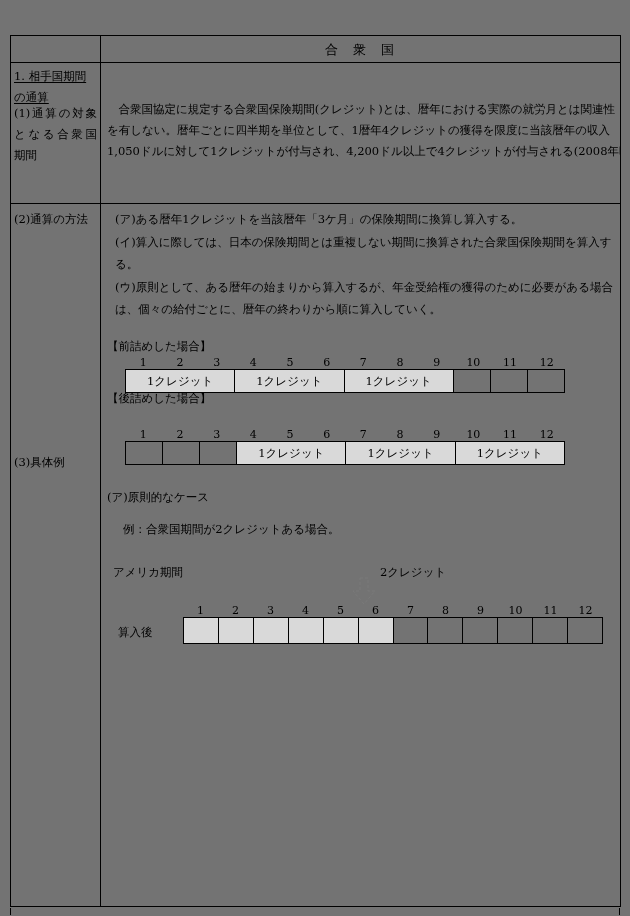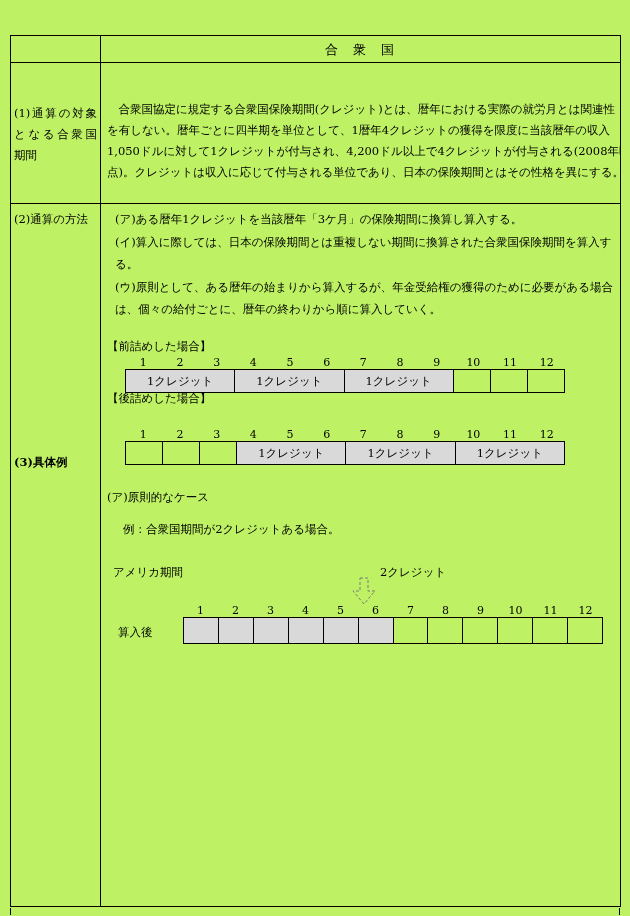--- a/index.html
+++ b/index.html
@@ -1,16 +1,16 @@
 <!DOCTYPE html>
 <html><head>
 <meta charset="utf-8">
 <style>
   html,body{margin:0;padding:0;background:#fff;}
-  .page{position:relative;width:630px;height:916px;background:#bef264;
+  .page{position:relative;width:630px;height:916px;background:#737373;
         font-family:"DejaVu Serif","Liberation Serif",serif;color:#000;overflow:hidden;}
   .doc{position:absolute;left:10px;top:35px;width:609px;height:870px;border:1px solid #000;overflow:hidden;}
   .vline{position:absolute;top:0;bottom:0;left:89px;width:0;border-left:1px solid #000;}
   .hline{position:absolute;left:0;right:0;height:0;border-top:1px solid #000;}
   .header-title{position:absolute;left:89px;right:0;top:5px;text-align:center;font-size:13px;letter-spacing:1px;}
   .side{position:absolute;left:0;width:89px;padding:0 3px;box-sizing:border-box;
         font-size:11.5px;line-height:21px;}
   .underlined{text-decoration:underline;text-underline-offset:2px;}
   .jlast{text-align:justify;text-align-last:justify;}
   .rblock{position:absolute;font-size:11.5px;}
@@ -31,37 +31,40 @@
 <body>
 
 <div class="page">
   <div class="doc">
 
     <div class="vline"></div>
     <div class="hline" style="top:26px;"></div>
     <div class="header-title">合　衆　国</div>
     <div class="hline" style="top:167px;"></div>
 
+    <div class="side" style="top:30px;">
+      <div class="underlined">1. 相手国期間</div>
+      <div class="underlined">の通算</div>
+    </div>
     <div class="side" style="top:67px;">
       <div class="jlast">(1)通算の対象</div>
       <div class="jlast">となる合衆国</div>
       <div>期間</div>
     </div>
     <div class="side" style="top:173px;">
       <div>(2)通算の方法</div>
     </div>
-    <div class="side" style="top:416px;font-weight:bold;">
+    <div class="side" style="top:416px;">
       <div>(3)具体例</div>
     </div>
 
     <div class="rblock lh21" style="left:96px;top:63px;width:508px;">
       <div class="tline">　合衆国協定に規定する合衆国保険期間(クレジット)とは、暦年における実際の就労月とは関連性</div>
       <div class="tline">を有しない。暦年ごとに四半期を単位として、1暦年4クレジットの獲得を限度に当該暦年の収入</div>
       <div class="tline">1,050ドルに対して1クレジットが付与され、4,200ドル以上で4クレジットが付与される(2008年時</div>
-      <div class="tline">点)。クレジットは収入に応じて付与される単位であり、日本の保険期間とはその性格を異にする。</div>
     </div>
 
     <div class="rblock lh22" style="left:104px;top:172px;width:508px;">
       <div class="tline">(ア)ある暦年1クレジットを当該暦年「3ケ月」の保険期間に換算し算入する。</div>
       <div class="tline">(イ)算入に際しては、日本の保険期間とは重複しない期間に換算された合衆国保険期間を算入す</div>
       <div class="tline">る。</div>
       <div class="tline">(ウ)原則として、ある暦年の始まりから算入するが、年金受給権の獲得のために必要がある場合</div>
       <div class="tline">は、個々の給付ごとに、暦年の終わりから順に算入していく。</div>
     </div>
 

